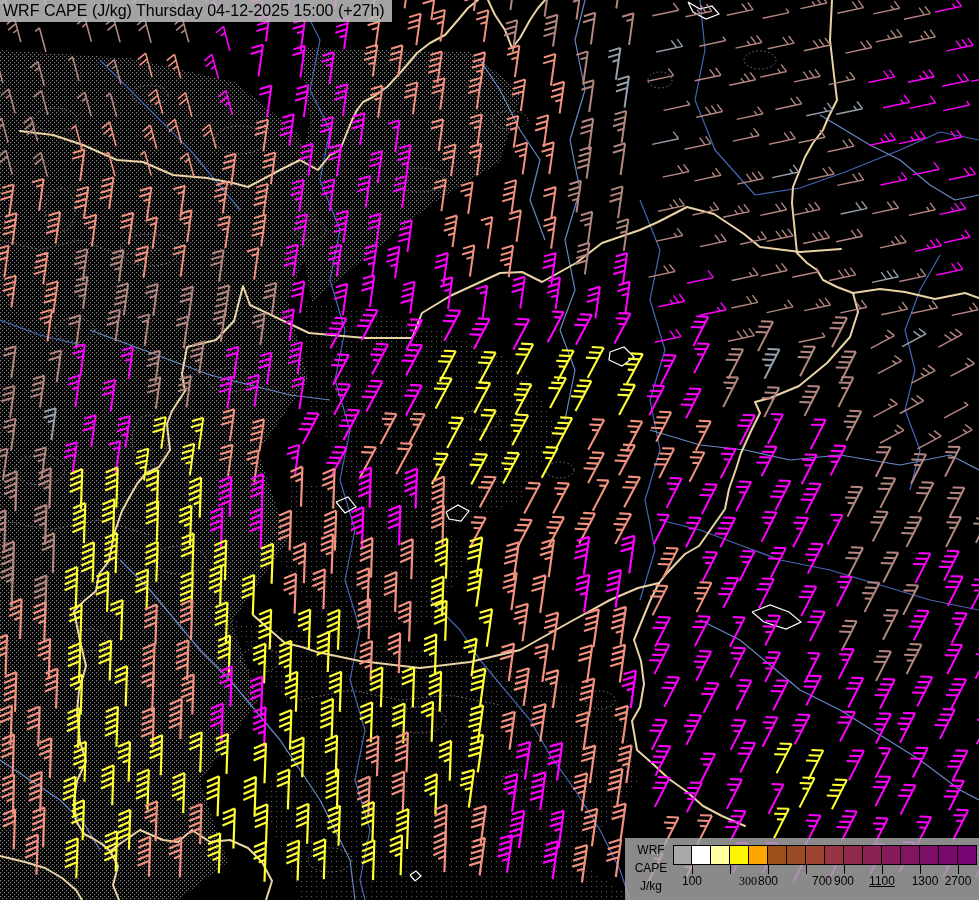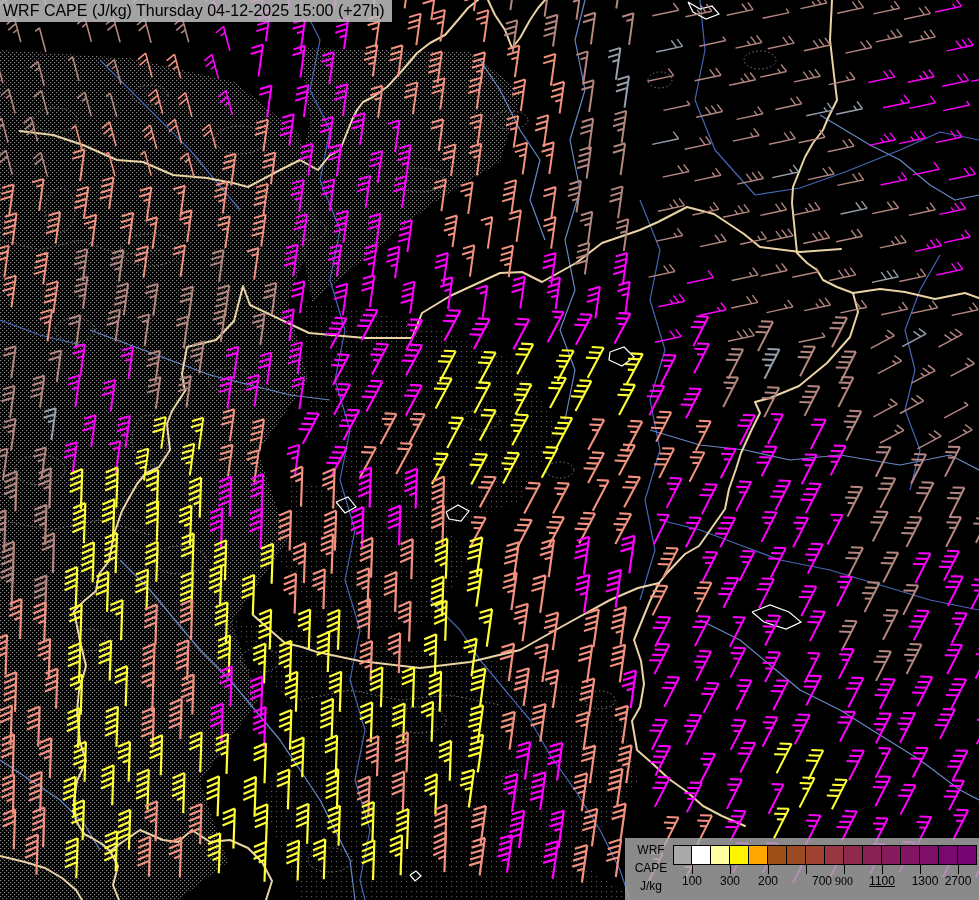--- a/index.html
+++ b/index.html
@@ -858,27 +858,27 @@
         <div class="lcell" style="background: rgb(138, 33, 83);"></div>
         <div class="lcell" style="background: rgb(134, 26, 90);"></div>
         <div class="lcell" style="background: rgb(130, 20, 97);"></div>
         <div class="lcell" style="background: rgb(126, 14, 103);"></div>
         <div class="lcell" style="background: rgb(122, 9, 110);"></div>
         <div class="lcell" style="background: rgb(118, 4, 115);"></div>
       </div>
   <div class="ltick" style="left: 67px;"></div>
       <div class="llab" style="left: 67px;">100</div>
       <div class="ltick" style="left: 105px;"></div>
-      <div class="llab" style="left: 105px;">300</div>
+      <div class="llab" style="left: 123px; font-family: Liberation Serif, serif;">300</div>
       <div class="ltick" style="left: 143px;"></div>
-      <div class="llab" style="left: 143px;">200</div>
+      <div class="llab" style="left: 143px;">800</div>
       <div class="ltick" style="left: 181px;"></div>
       <div class="llab" style="left: 181px; margin-left: 16px;">700</div>
       <div class="ltick" style="left: 219px;"></div>
-      <div class="llab" style="left: 219px; font-family: Liberation Serif, serif;">900</div>
+      <div class="llab" style="left: 219px;">900</div>
       <div class="ltick" style="left: 257px;"></div>
       <div class="llab" style="left: 257px; text-decoration: underline;">1100</div>
       <div class="ltick" style="left: 295px;"></div>
       <div class="llab" style="left: 300px;">1300</div>
       <div class="ltick" style="left: 333px;"></div>
       <div class="llab" style="left: 333px;">2700</div>
     </div>
 </div>
 
 </body></html>

